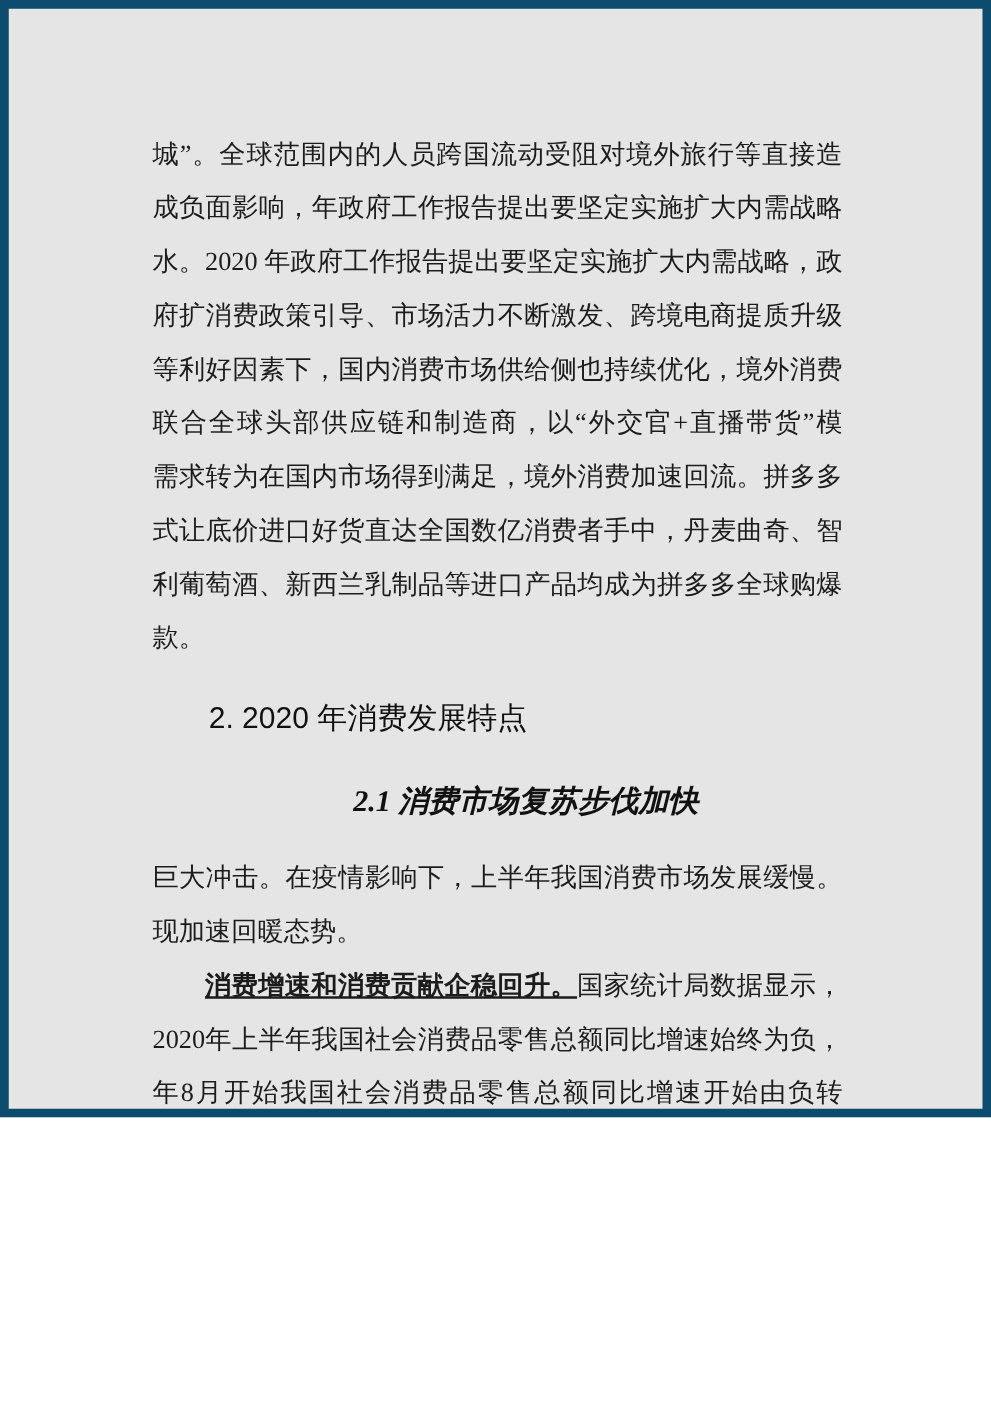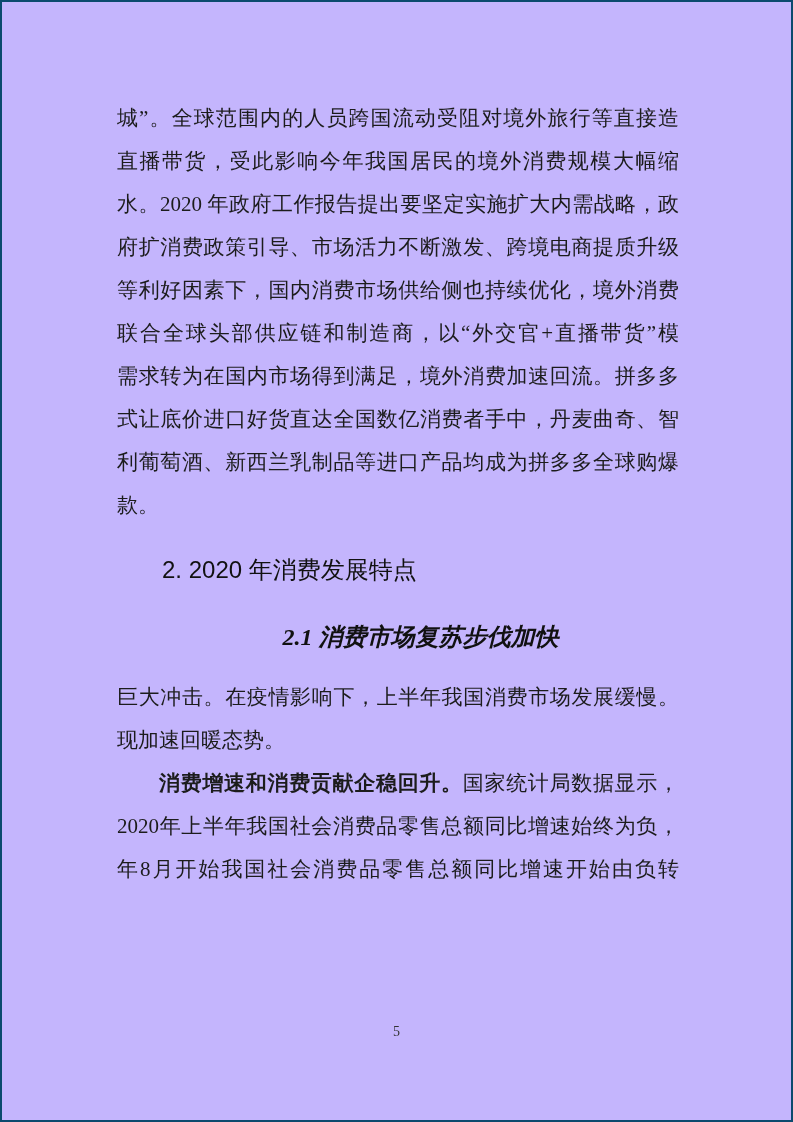--- a/index.html
+++ b/index.html
@@ -1,21 +1,21 @@
 <!DOCTYPE html>
 <html><head>
 <meta charset="utf-8">
 <style>
   html, body { margin: 0; padding: 0; background: #ffffff; }
   .page {
     position: relative;
     width: 793px;
-    height: 1122px;
-    background: #c4b5fd;
-    border: 2px solid #0c4a6e;
+    height: 894px;
+    background: #e5e5e5;
+    border: 7px solid #0c4a6e;
     box-sizing: border-box;
     overflow: hidden;
     font-family: "Liberation Serif", "DejaVu Serif", serif;
   }
   .content {
     padding: 95px 112px 0 115px;
   }
   .line {
     margin: 0;
     font-size: 21px;
@@ -41,41 +41,41 @@
     margin: 0 0 22px 0;
     padding-left: 45px;
     font-family: "Liberation Serif", "DejaVu Serif", serif;
     font-style: italic;
     font-weight: bold;
     font-size: 24px;
     line-height: 34px;
     color: #111111;
     text-align: center;
   }
-  .lead-bold { font-weight: bold; }
+  .lead-bold { font-weight: bold; text-decoration: underline; }
   .page-footer {
     position: absolute;
     left: 0;
     right: 0;
     top: 1020px;
     text-align: center;
     font-size: 14px;
     line-height: 20px;
     color: #333333;
     font-family: "Liberation Serif", "DejaVu Serif", serif;
   }
 </style>
 </head>
 <body>
 
 <div class="page">
   <div class="content">
 
     <p class="line">城”。全球范围内的人员跨国流动受阻对境外旅行等直接造</p>
-    <p class="line">直播带货，受此影响今年我国居民的境外消费规模大幅缩</p>
+    <p class="line">成负面影响，年政府工作报告提出要坚定实施扩大内需战略</p>
     <p class="line">水。2020 年政府工作报告提出要坚定实施扩大内需战略，政</p>
     <p class="line">府扩消费政策引导、市场活力不断激发、跨境电商提质升级</p>
     <p class="line">等利好因素下，国内消费市场供给侧也持续优化，境外消费</p>
     <p class="line">联合全球头部供应链和制造商，以“外交官+直播带货”模</p>
     <p class="line">需求转为在国内市场得到满足，境外消费加速回流。拼多多</p>
     <p class="line">式让底价进口好货直达全国数亿消费者手中，丹麦曲奇、智</p>
     <p class="line">利葡萄酒、新西兰乳制品等进口产品均成为拼多多全球购爆</p>
     <p class="line last">款。</p>
 
     <h2 class="section-heading">2. 2020 年消费发展特点</h2>

